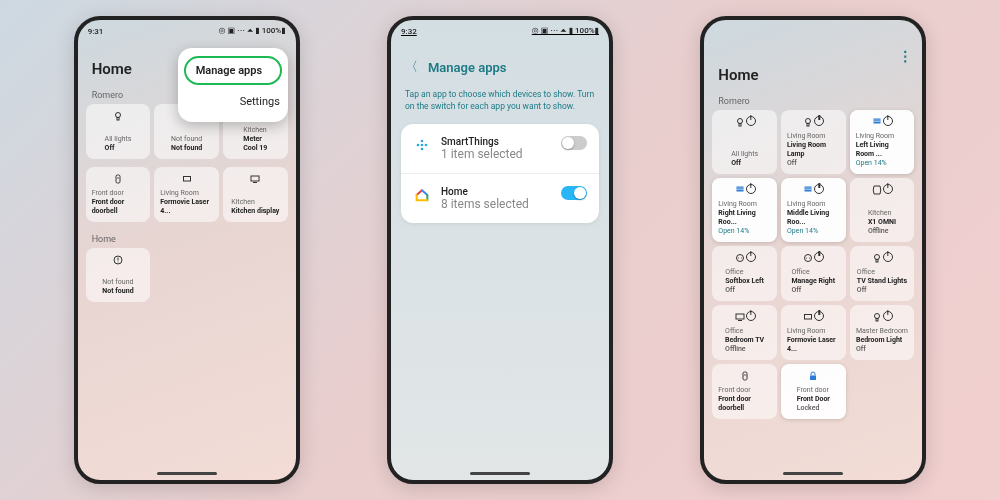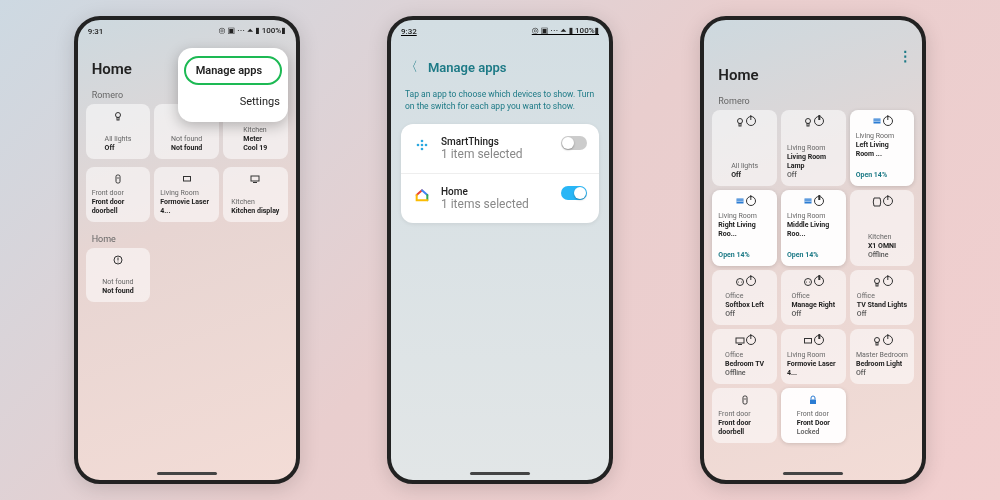--- a/index.html
+++ b/index.html
@@ -67,21 +67,21 @@
     width:10px; height:10px; border:1.4px solid #333; border-radius:50%;
     position:relative; box-sizing:border-box;
   }
   .tile .iconrow .pow::before{
     content:""; position:absolute; top:-2px; left:50%; transform:translateX(-50%);
     width:1.4px; height:5px; background:#333;
   }
   .tile .txt { font-size: 7px; line-height: 9px; color:#555;}
   .tile .txt .l1 { color:#666;}
   .tile .txt .l2 { color:#222; font-weight:700;}
-  .tile .txt .stat { color:#1d7a86; font-weight:700;margin-top:12px;}
+  .tile .txt .stat { color:#1d7a86; font-weight:400;}
   .tile .txt .off { color:#555; font-weight:500;}
 
   
   .popup {
     position:absolute; top:28px; right:8px;
     background:#fff; border-radius:14px;
     box-shadow:0 4px 14px rgba(0,0,0,0.25);
     padding:6px 0;
     width:110px;
     z-index:5;
@@ -291,21 +291,21 @@
               <svg width="16" height="16" viewBox="0 0 24 24">
                 <path d="M12 3 L21 11 V21 H3 V11 Z" fill="none" stroke="#333" stroke-width="0"></path>
                 <path d="M4 12 L12 5" stroke="#ea4335" stroke-width="3" fill="none" stroke-linecap="round"></path>
                 <path d="M12 5 L20 12" stroke="#4285f4" stroke-width="3" fill="none" stroke-linecap="round"></path>
                 <path d="M20 12 V20" stroke="#34a853" stroke-width="3" fill="none" stroke-linecap="round"></path>
                 <path d="M20 20 H4 V12" stroke="#fbbc04" stroke-width="3" fill="none" stroke-linecap="round"></path>
               </svg>
             </div>
             <div class="body">
               <div class="nm">Home</div>
-              <div class="sub">1 items selected</div>
+              <div class="sub">8 items selected</div>
             </div>
             <div class="toggle on"></div>
           </div>
         </div>
     </div>
     <div class="navline"></div>
   </div>
 
   <div class="phone">
     <div class="p3-more">⋮</div>

